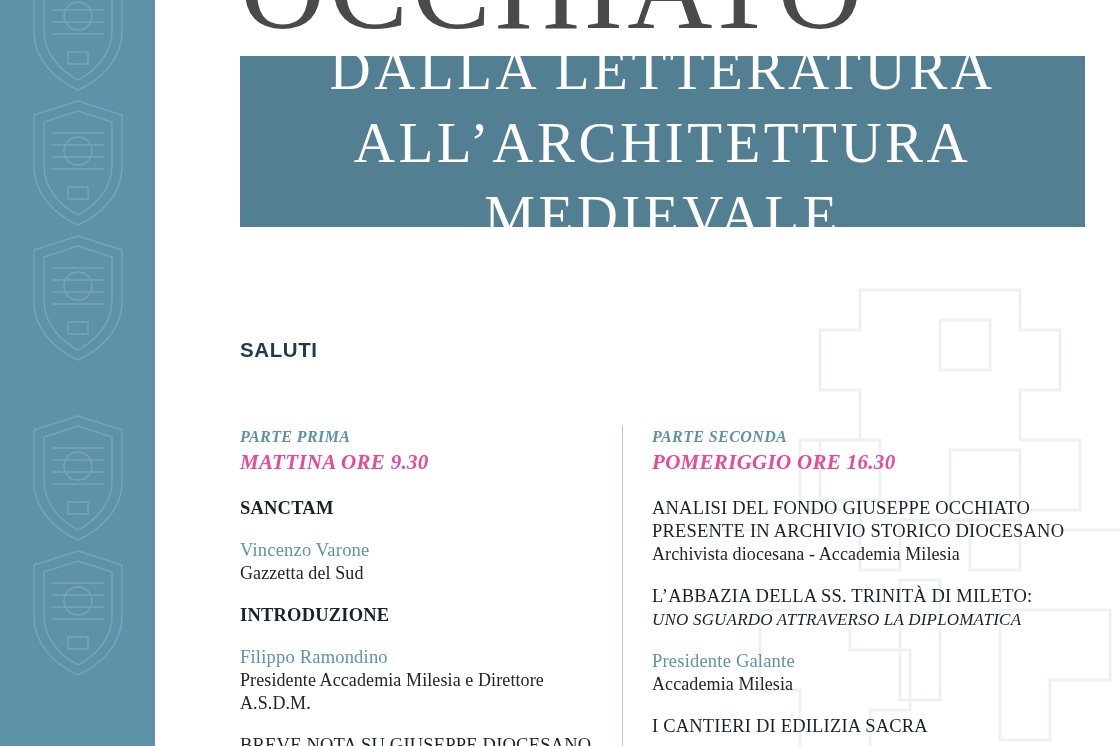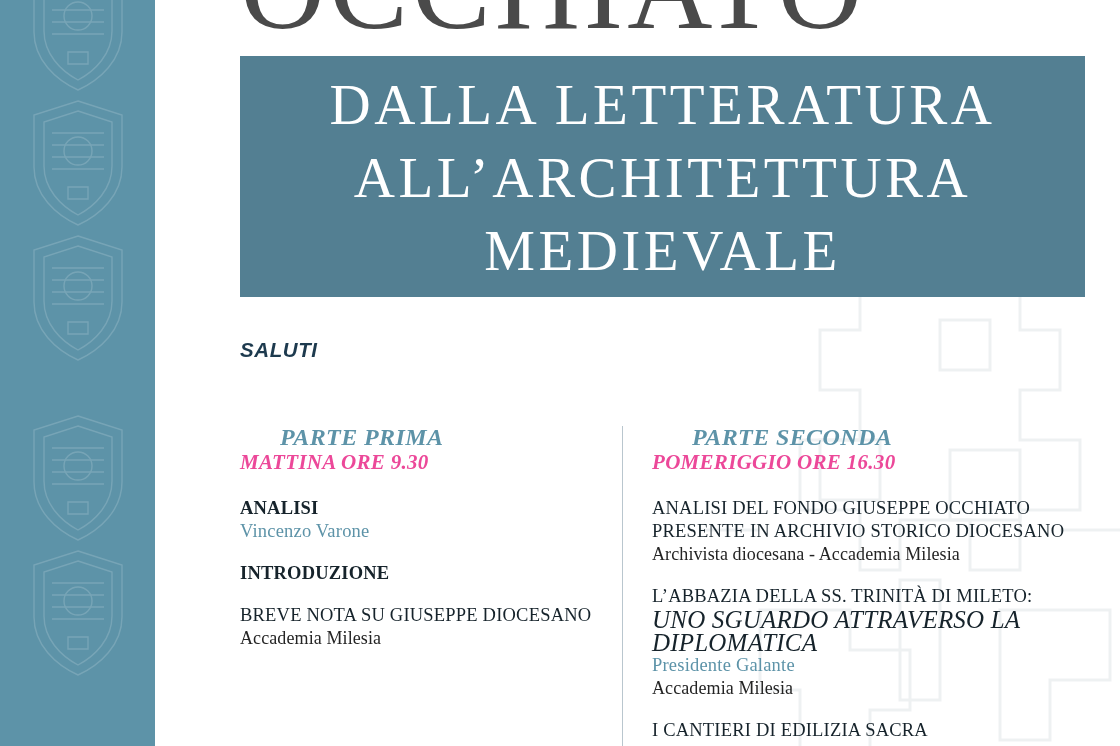--- a/index.html
+++ b/index.html
@@ -87,21 +87,21 @@
     white-space: nowrap;
     font-weight: 400;
   }
 
   
   .title-block {
     position: absolute;
     left: 240px;
     top: 56px;
     width: 845px;
-    height: 241px;
+    height: 171px;
     background: #537f92;
     display: flex;
     flex-direction: column;
     align-items: center;
     justify-content: center;
     padding-top: 2px;
     box-sizing: border-box;
   }
   .title-line {
     color: #ffffff;
@@ -117,21 +117,20 @@
   .saluti {
     position: absolute;
     left: 240px;
     top: 333px;
     color: #1d3a4e;
     font-family: "Liberation Sans", sans-serif;
     font-weight: bold;
     font-size: 20.5px;
     letter-spacing: 0.6px;
     line-height: 33px;
-    font-style: italic;
   }
 
   
   .col {
     position: absolute;
     top: 425px;
     font-family: "Liberation Serif", serif;
     color: #1b1b1b;
   }
   .col-left  { left: 240px;  width: 375px; }
@@ -143,25 +142,24 @@
     top: 426px;
     width: 1px;
     height: 320px;
     background: #b9c6ce;
   }
 
   .part-label {
     font-family: "Liberation Serif", serif;
     font-style: italic;
     font-weight: bold;
-    font-size: 24px;
+    font-size: 16px;
     color: #5d93a8;
     letter-spacing: 0.4px;
     line-height: 24px;
-    margin-left: 40px;
   }
   .part-time {
     font-family: "Liberation Serif", serif;
     font-style: italic;
     font-weight: bold;
     font-size: 21px;
     color: #ec4899;
     letter-spacing: 0.3px;
     line-height: 26px;
     margin-bottom: 22px;
@@ -179,31 +177,32 @@
   .entry .title-u {
     font-family: "Liberation Serif", serif;
     font-size: 18.5px;
     color: #16232b;
     letter-spacing: 0.2px;
     line-height: 23px;
   }
   .entry .title-i {
     font-family: "Liberation Serif", serif;
     font-style: italic;
-    font-size: 25px;
+    font-size: 17px;
     color: #16232b;
     letter-spacing: 0.2px;
     line-height: 23px;
   }
   .entry .name {
     font-family: "Liberation Serif", serif;
     font-size: 18.5px;
     color: #5d93a8;
     letter-spacing: 0.2px;
     line-height: 23px;
+    margin-top: 19px;
   }
   .entry .affil {
     font-family: "Liberation Serif", serif;
     font-size: 18px;
     color: #242424;
     letter-spacing: 0.1px;
     line-height: 23px;
   }
 </style>
 </head>
@@ -291,26 +290,29 @@
     <div>SALUTI</div>
   </div>
 
   <div class="col-divider"></div>
 
   <div class="col col-left">
     <div class="part-label">PARTE PRIMA</div>
     <div class="part-time">MATTINA ORE 9.30</div>
 
     <div class="entry">
-      <div class="role">ANALISI</div>
+      <div class="role">SANCTAM</div>
       <div class="name">Vincenzo Varone</div>
+      <div class="affil">Gazzetta del Sud</div>
     </div>
 
     <div class="entry">
       <div class="role">INTRODUZIONE</div>
+      <div class="name">Filippo Ramondino</div>
+      <div class="affil">Presidente Accademia Milesia e Direttore A.S.D.M.</div>
     </div>
 
     <div class="entry">
       <div class="title-u">BREVE NOTA SU GIUSEPPE DIOCESANO</div>
       <div class="affil">Accademia Milesia</div>
     </div>
 
   </div>
 
   <div class="col col-right">

